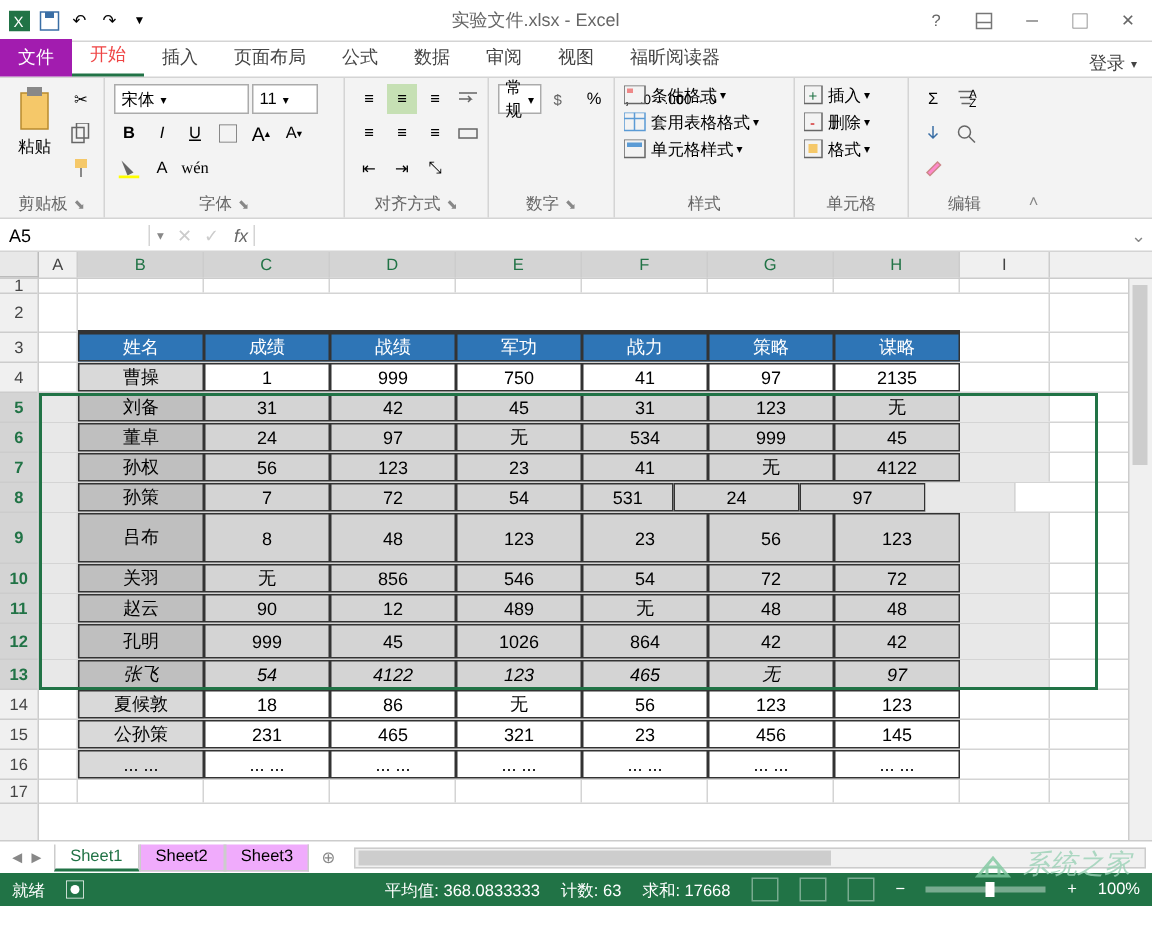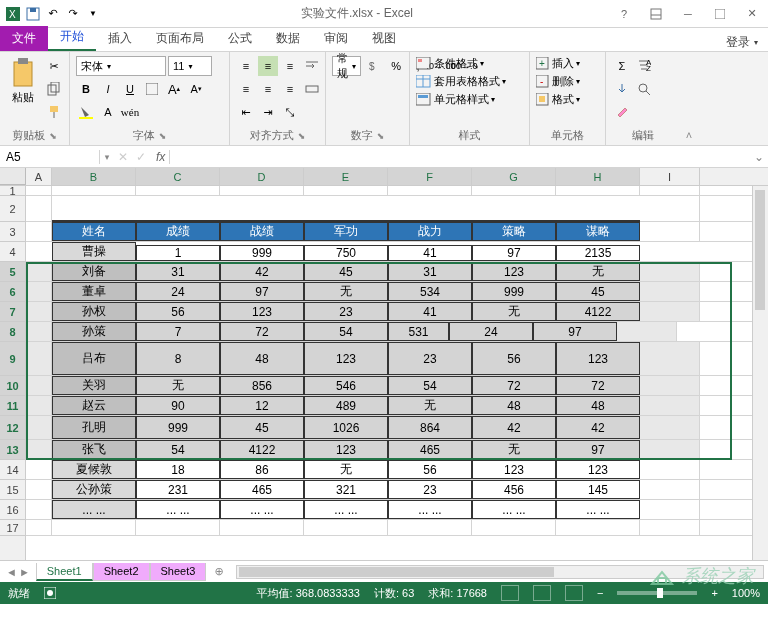--- a/index.html
+++ b/index.html
@@ -10,21 +10,21 @@
 .qat { display: flex; gap: 2px; align-items: center; }
 .qat-icon { width: 18px; height: 18px; display: flex; align-items: center; justify-content: center; }
 .titlebar-title { flex: 1; text-align: center; color: #666; font-size: 12px; }
 .titlebar-right { display: flex; gap: 8px; color: #666; }
 .win-btn { width: 24px; height: 20px; display: flex; align-items: center; justify-content: center; }
 
 
 .tabs { height: 24px; display: flex; align-items: flex-end; background: #fff; border-bottom: 1px solid #d4d4d4; font-size: 12px; }
 .tab { padding: 4px 12px; color: #444; cursor: pointer; }
 .tab.file { background: #a21caf; color: #fff; }
-.tab.active { color: #1d4ed8; border-bottom: 2px solid #217346; font-weight: 500; }
+.tab.active { color: #ef4444; border-bottom: 2px solid #217346; font-weight: 500; }
 .tab-right { margin-left: auto; padding-right: 10px; color: #444; display: flex; align-items: center; gap: 4px; }
 
 
 .ribbon { height: 94px; background: #f3f3f3; border-bottom: 1px solid #d4d4d4; display: flex; font-size: 11px; }
 .ribbon-group { border-right: 1px solid #d4d4d4; padding: 4px 6px 2px 6px; display: flex; flex-direction: column; }
 .ribbon-group-body { flex: 1; display: flex; gap: 4px; align-items: flex-start; }
 .ribbon-group-label { text-align: center; color: #666; font-size: 11px; display: flex; justify-content: center; align-items: center; gap: 4px; }
 .ribbon-big-btn { display: flex; flex-direction: column; align-items: center; gap: 2px; padding: 2px 4px; }
 .ribbon-col { display: flex; flex-direction: column; gap: 3px; }
 .ribbon-row { display: flex; gap: 2px; align-items: center; }
@@ -128,20 +128,21 @@
 
 <div class="tabs">
   <div class="tab file">文件</div>
   <div class="tab active">开始</div>
     <div class="tab">插入</div>
     <div class="tab">页面布局</div>
     <div class="tab">公式</div>
     <div class="tab">数据</div>
     <div class="tab">审阅</div>
     <div class="tab">视图</div>
+    <div class="tab">福昕阅读器</div>
   <div class="tab-right">
     <span>登录</span>
     <span style="font-size:8px;">▾</span>
   </div>
 </div>
 
 <div class="ribbon">
   <div class="ribbon-group" style="width:70px;">
     <div class="ribbon-group-body">
       <div class="ribbon-big-btn">
@@ -450,21 +451,21 @@
           <div class="cell" style="width: 26px;"></div>
           <div class="cell header-cell" style="width: 84px;">姓名</div>
           <div class="cell header-cell" style="width: 84px;">成绩</div>
           <div class="cell header-cell" style="width: 84px;">战绩</div>
           <div class="cell header-cell" style="width: 84px;">军功</div>
           <div class="cell header-cell" style="width: 84px;">战力</div>
           <div class="cell header-cell" style="width: 84px;">策略</div>
           <div class="cell header-cell" style="width: 84px;">谋略</div>
           <div class="cell" style="width: 60px;"></div>
         </div>
-        <div class="cell-row" style="height: 20px; align-items: flex-end;">
+        <div class="cell-row" style="height: 20px;">
           <div class="cell" style="width: 26px;"></div>
           <div class="cell data-cell name-cell" style="width: 84px;">曹操</div>
           <div class="cell data-cell" style="width: 84px;">1</div>
           <div class="cell data-cell" style="width: 84px;">999</div>
           <div class="cell data-cell" style="width: 84px;">750</div>
           <div class="cell data-cell" style="width: 84px;">41</div>
           <div class="cell data-cell" style="width: 84px;">97</div>
           <div class="cell data-cell" style="width: 84px;">2135</div>
           <div class="cell" style="width: 60px;"></div>
         </div>
@@ -549,21 +550,21 @@
           <div class="cell" style="width: 26px; background: rgb(232, 232, 232);"></div>
           <div class="cell data-cell name-cell sel" style="width: 84px;">孔明</div>
           <div class="cell data-cell sel" style="width: 84px;">999</div>
           <div class="cell data-cell sel" style="width: 84px;">45</div>
           <div class="cell data-cell sel" style="width: 84px;">1026</div>
           <div class="cell data-cell sel" style="width: 84px;">864</div>
           <div class="cell data-cell sel" style="width: 84px;">42</div>
           <div class="cell data-cell sel" style="width: 84px;">42</div>
           <div class="cell" style="width: 60px; background: rgb(232, 232, 232);"></div>
         </div>
-        <div class="cell-row" style="height: 20px;">
+        <div class="cell-row" style="height: 20px; font-style: italic;">
           <div class="cell" style="width: 26px; background: rgb(232, 232, 232);"></div>
           <div class="cell data-cell name-cell sel" style="width: 84px;">张飞</div>
           <div class="cell data-cell sel" style="width: 84px;">54</div>
           <div class="cell data-cell sel" style="width: 84px;">4122</div>
           <div class="cell data-cell sel" style="width: 84px;">123</div>
           <div class="cell data-cell sel" style="width: 84px;">465</div>
           <div class="cell data-cell sel" style="width: 84px;">无</div>
           <div class="cell data-cell sel" style="width: 84px;">97</div>
           <div class="cell" style="width: 60px; background: rgb(232, 232, 232);"></div>
         </div>

